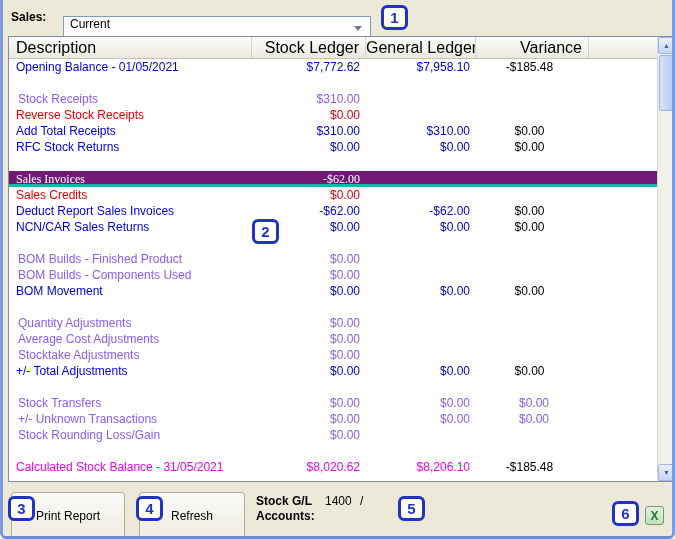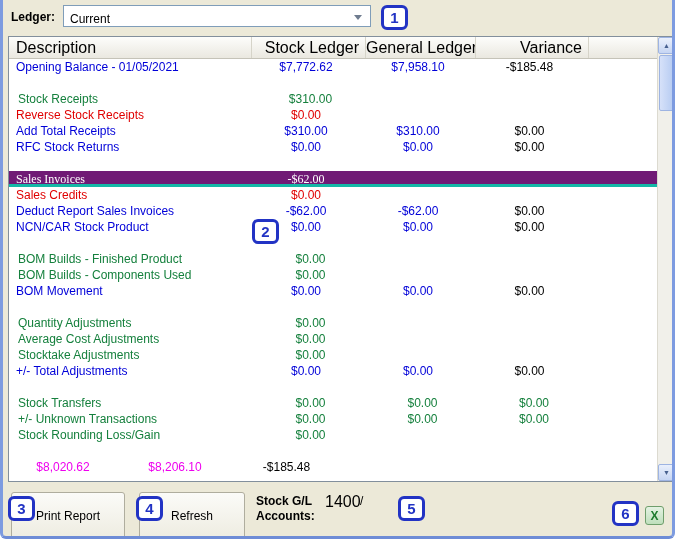--- a/index.html
+++ b/index.html
@@ -10,23 +10,23 @@
     position:relative; width:675px; height:539px;
     background:#ECE9D8;
     border-left:3px solid #7D9BE0; border-right:3px solid #7D9BE0; border-bottom:3px solid #6E8CD6;
     border-radius:0 0 6px 6px;
     overflow:hidden;
   }
 
   
   .period-label { position:absolute; left:8px; top:10px; font-size:12px; font-weight:bold; color:#000; }
   .dropdown {
-    position:absolute; left:60px; top:5px; width:308px; height:22px;
+    position:absolute; left:60px; top:16px; width:308px; height:22px;
     background:#fff; border:1px solid #7F9DB9;
-    display:flex; align-items:flex-end; padding-left:6px; font-size:12px; color:#000;
+    display:flex; align-items:flex-start; padding-left:6px; font-size:12px; color:#000;
   }
   .dd-arrow {
     position:absolute; right:8px; top:9px; width:0; height:0;
     border-left:4px solid transparent; border-right:4px solid transparent; border-top:5px solid #6F7C8F;
   }
 
   
   .grid {
     position:absolute; left:5px; top:36px; width:667px; height:446px;
     background:#fff; border:1px solid #828F9C;
@@ -40,26 +40,26 @@
   .h-desc { width:243px; padding-left:7px; }
   .h-stock { width:114px; text-align:right; padding-right:6px; }
   .h-general { width:110px; text-align:center; padding-right:6px; }
   .h-variance { width:113px; text-align:right; padding-right:6px; }
   .h-filler { flex:1; border-right:none; }
 
   .grid-body { position:absolute; top:22px; left:0; width:672px; }
   .grid-row { display:flex; height:16px; }
   .cell { font-size:12px; line-height:16px; white-space:nowrap; overflow:hidden; }
   .cell-desc { width:243px; padding-left:7px; }
-  .cell-stock { width:114px; text-align:center; padding-right:6px; }
-  .cell-general { width:110px; text-align:center; padding-right:6px; }
+  .cell-stock { width:114px; text-align:right; padding-right:6px; }
+  .cell-general { width:110px; text-align:right; padding-right:6px; }
   .cell-variance { width:113px; text-align:center; padding-right:6px; color:#000; }
   .cell-filler { flex:1; }
 
-  .row-black .cell { color:#15803d;padding-left:9px; }
+  .row-black .cell { color:#8b5cf6;padding-left:9px; }
   .row-blue .cell-desc, .row-blue .cell-stock, .row-blue .cell-general { color:#0000D8; }
   .row-red .cell-desc, .row-red .cell-stock, .row-red .cell-general { color:#E00000; }
   .row-magenta .cell-desc, .row-magenta .cell-stock, .row-magenta .cell-general { color:#EE00EE; }
   .row-selected { background:#701a75; border-bottom:3px solid #14b8a6;font-family:Liberation Serif, serif; }
   .row-selected .cell { color:#FFFFFF !important; }
 
   
   .scrollbar {
     position:absolute; top:0; right:0; width:17px; height:444px;
     background:#F1F0EA; border-left:1px solid #DCDAD0;
@@ -83,21 +83,21 @@
     position:absolute; height:47px;
     background:linear-gradient(#FBFBF8,#EEECE1);
     border:1px solid #AFAD9E; border-radius:3px;
     font-size:12px; color:#000; text-align:center;
     font-family:"Liberation Sans","DejaVu Sans",sans-serif;
   }
   .btn-print { left:8px; top:492px; width:114px; }
   .btn-refresh { left:136px; top:492px; width:106px; }
 
   .acc-label { position:absolute; left:253px; top:494px; font-size:12px; font-weight:bold; color:#000; line-height:15px; }
-  .acc-value { position:absolute; left:322px; top:494px; font-size:16px; color:#000; line-height:15px; }
+  .acc-value { position:absolute; left:322px; top:494px; font-size:12px; color:#000; line-height:15px; }
   .acc-slash { position:absolute; left:357px; top:494px; font-size:12px; color:#000; line-height:15px; }
 
   .excel-btn {
     position:absolute; left:642px; top:506px; width:19px; height:19px;
     background:linear-gradient(#E4F2E2,#BFDFBC);
     border:1px solid #6F9E6C; border-radius:3px;
     display:flex; align-items:center; justify-content:center;
   }
   .excel-x { color:#1E7B2E; font-weight:bold; font-size:12px; line-height:12px; }
 
@@ -113,21 +113,21 @@
   .co-3 { left:5px;   top:496px; }
   .co-4 { left:133px; top:496px; }
   .co-5 { left:395px; top:496px; }
   .co-6 { left:609px; top:501px; }
 </style>
 </head>
 <body>
 
 <div class="window">
 
-  <span class="period-label">Ledger:</span>
+  <span class="period-label">Sales:</span>
   <div class="dropdown">
     <span class="dd-value">Current</span>
     <span class="dd-arrow"></span>
   </div>
 
   <div class="grid">
     <div class="grid-header">
       <div class="hcell h-desc">Description</div>
       <div class="hcell h-stock">Stock Ledger</div>
       <div class="hcell h-general">General Ledger</div>
@@ -199,21 +199,21 @@
           <div class="cell cell-filler"></div>
         </div>
         <div class="grid-row row-blue">
           <div class="cell cell-desc">Deduct Report Sales Invoices</div>
           <div class="cell cell-stock">-$62.00</div>
           <div class="cell cell-general">-$62.00</div>
           <div class="cell cell-variance">$0.00</div>
           <div class="cell cell-filler"></div>
         </div>
         <div class="grid-row row-blue">
-          <div class="cell cell-desc">NCN/CAR Stock Product</div>
+          <div class="cell cell-desc">NCN/CAR Sales Returns</div>
           <div class="cell cell-stock">$0.00</div>
           <div class="cell cell-general">$0.00</div>
           <div class="cell cell-variance">$0.00</div>
           <div class="cell cell-filler"></div>
         </div>
         <div class="grid-row row-spacer">
           <div class="cell cell-desc"></div>
           <div class="cell cell-stock"></div>
           <div class="cell cell-general"></div>
           <div class="cell cell-variance"></div>
@@ -304,20 +304,21 @@
           <div class="cell cell-filler"></div>
         </div>
         <div class="grid-row row-spacer">
           <div class="cell cell-desc"></div>
           <div class="cell cell-stock"></div>
           <div class="cell cell-general"></div>
           <div class="cell cell-variance"></div>
           <div class="cell cell-filler"></div>
         </div>
         <div class="grid-row row-magenta">
+          <div class="cell cell-desc">Calculated Stock Balance - 31/05/2021</div>
           <div class="cell cell-stock">$8,020.62</div>
           <div class="cell cell-general">$8,206.10</div>
           <div class="cell cell-variance">-$185.48</div>
           <div class="cell cell-filler"></div>
         </div>
       </div>
     <div class="scrollbar">
       <div class="sb-btn sb-up">▲</div>
       <div class="sb-thumb"></div>
       <div class="sb-btn sb-down">▼</div>

